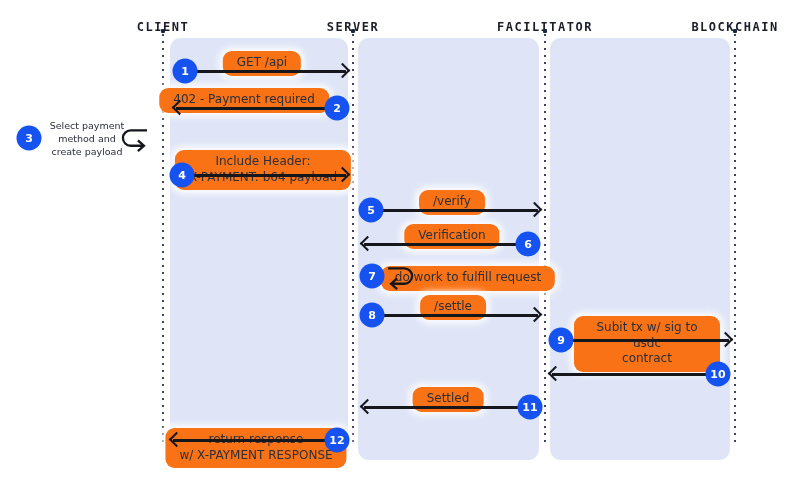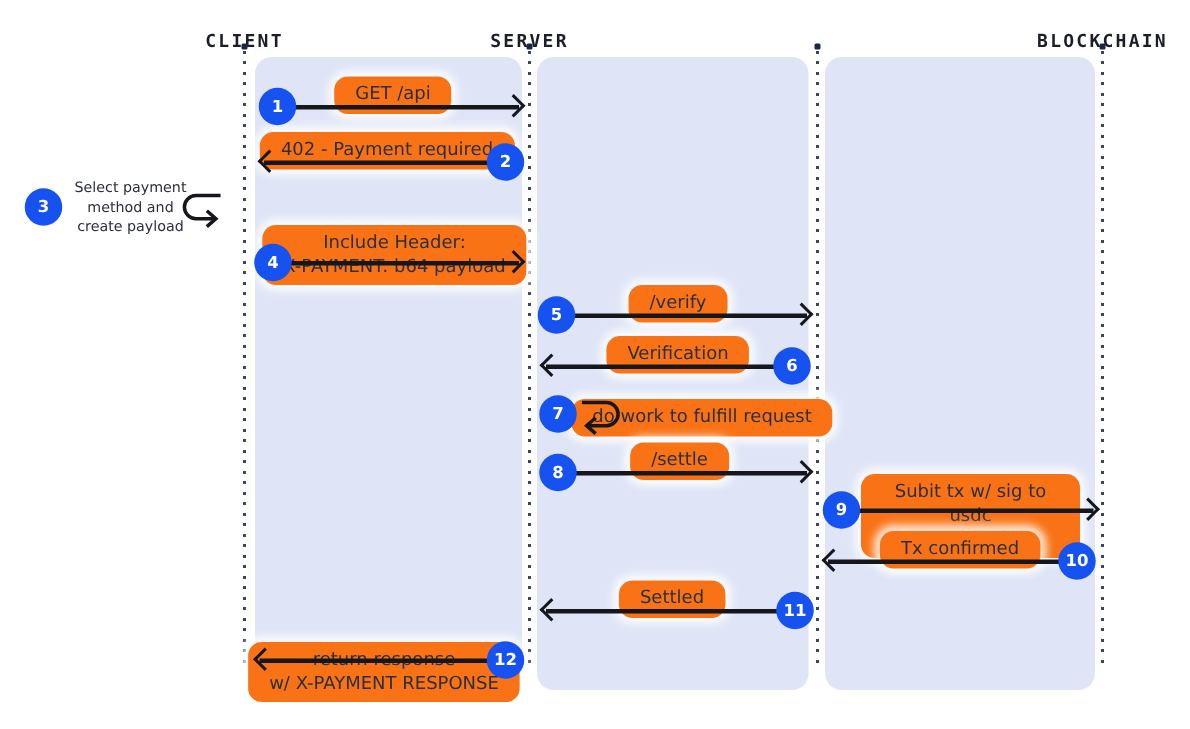--- a/index.html
+++ b/index.html
@@ -103,20 +103,21 @@
   }
   .loop{position:absolute;z-index:2;}
 </style>
 </head>
 <body>
 
 <div class="stage">
 
   <div class="actor-label" style="left:103px;top:20px;">CLIENT</div>
   <div class="actor-label" style="left:293px;top:20px;">SERVER</div>
+  <div class="actor-label" style="left:485px;top:20px;">FACILITATOR</div>
   <div class="actor-label" style="left:675px;top:20px;">BLOCKCHAIN</div>
 
   <div class="actor-dot" style="left:161px;top:29px;"></div>
   <div class="actor-dot" style="left:351px;top:29px;"></div>
   <div class="actor-dot" style="left:543px;top:29px;"></div>
   <div class="actor-dot" style="left:733px;top:29px;"></div>
 
   <div class="panel" style="left:170px;width:178px;"></div>
   <div class="panel" style="left:358px;width:181px;"></div>
   <div class="panel" style="left:550px;width:180px;"></div>
@@ -128,21 +129,21 @@
 
   <div class="msg">
     <div class="pill" style="left:262px;top:51px;">GET /api</div>
     <div class="line" style="left:185px;top:70px;width:161px;">
         <span class="head right"></span>
       </div>
     <div class="badge" style="left:185px;top:71px;">1</div>
   </div>
 
   <div class="msg">
-    <div class="pill" style="left:258px;top:88px;">402 - Payment required</div>
+    <div class="pill" style="left:244px;top:88px;">402 - Payment required</div>
     <div class="line" style="left:176px;top:107px;width:161px;">
         <span class="head left"></span>
       </div>
     <div class="badge" style="left:337px;top:108px;">2</div>
   </div>
 
   <div class="msg">
     <div class="note" style="left:87px;top:120px;">Select payment
 method and
 create payload</div>
@@ -198,21 +199,20 @@
   <div class="msg">
     <div class="pill" style="left:647px;top:316px;">Subit tx w/ sig to usdc
 contract</div>
     <div class="line" style="left:561px;top:339px;width:168px;">
         <span class="head right"></span>
       </div>
     <div class="badge" style="left:561px;top:340px;">9</div>
   </div>
 
   <div class="msg">
-    <div class="pill" style="left:640px;top:354px;">Tx confirmed</div>
     <div class="line" style="left:552px;top:373px;width:166px;">
         <span class="head left"></span>
       </div>
     <div class="badge" style="left:718px;top:374px;">10</div>
   </div>
 
   <div class="msg">
     <div class="pill" style="left:448px;top:387px;">Settled</div>
     <div class="line" style="left:364px;top:406px;width:166px;">
         <span class="head left"></span>

